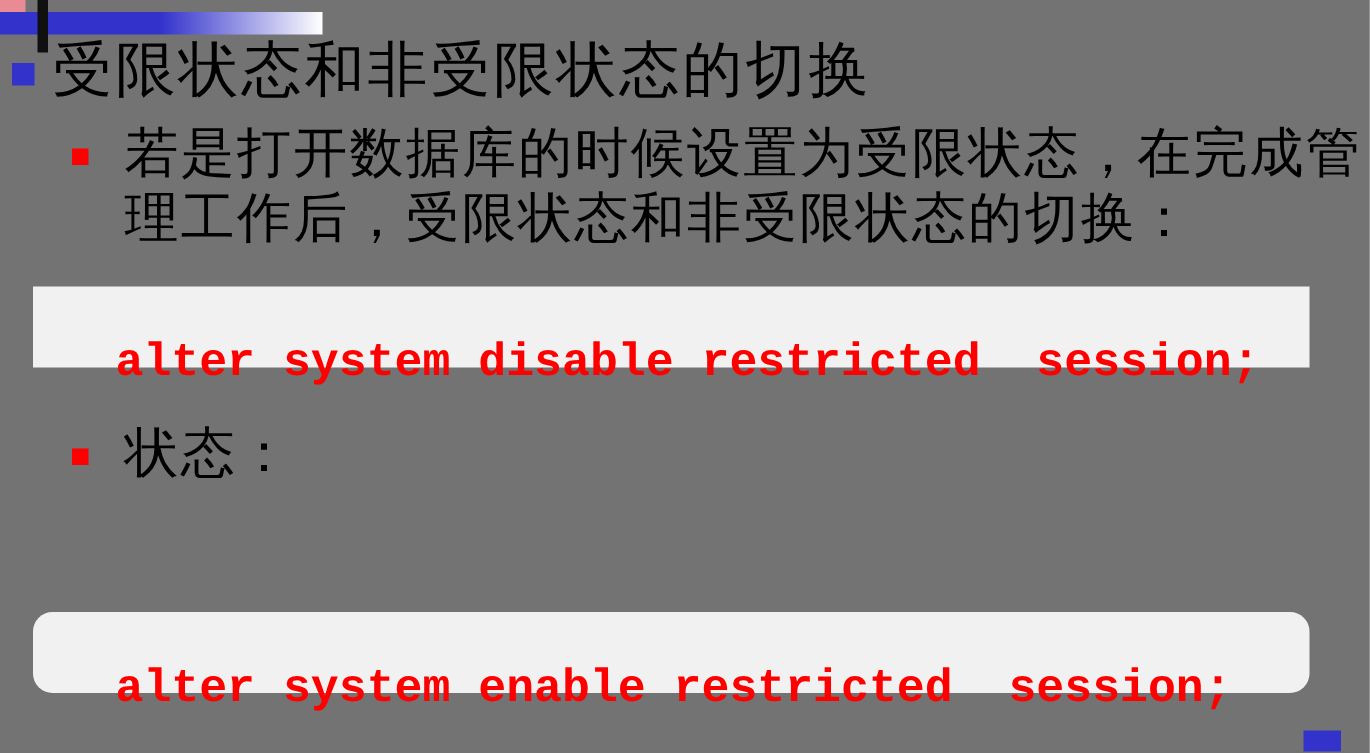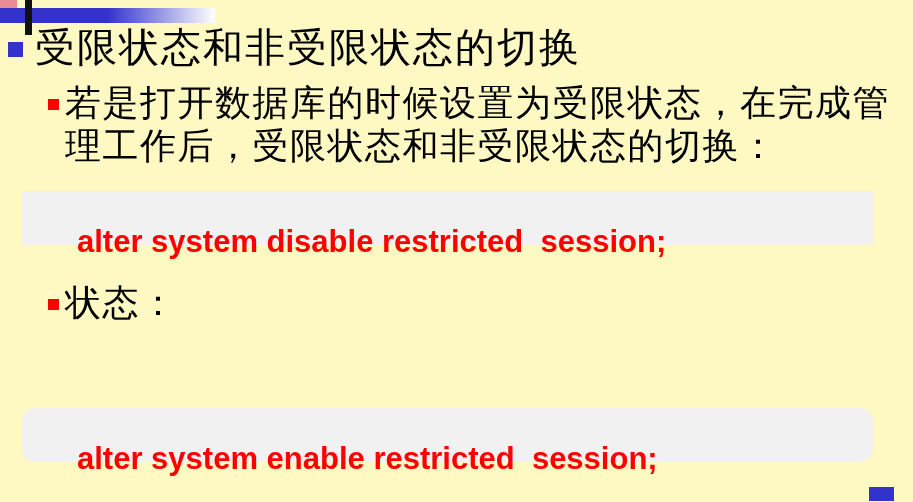--- a/index.html
+++ b/index.html
@@ -3,48 +3,48 @@
 <meta charset="utf-8">
 <style>
   html, body { margin: 0; padding: 0; }
   body {
     width: 913px; height: 502px;
     background: #ffffff;
     overflow: hidden;
     position: relative;
     font-family: "DejaVu Serif", "Liberation Serif", serif;
   }
-  .slide { position: absolute; left: 0; top: 0; width: 913px; height: 502px; background: #fef9c3; }
+  .slide { position: absolute; left: 0; top: 0; width: 913px; height: 502px; background: #737373; }
 
   
   .deco-pink { position: absolute; left: 0; top: 0; width: 17px; height: 8px; background: #e98b94; }
   .deco-bar  { position: absolute; left: 0; top: 8px; width: 215px; height: 15px;
                background: linear-gradient(to right, #3333cc 0%, #3333cc 50%, #ffffff 100%); }
   .deco-line { position: absolute; left: 25px; top: 0; width: 7px; height: 35px; background: #101010; }
 
   
   .title-row { position: absolute; left: 8px; top: 24px; display: flex; align-items: flex-start; }
   .sq-blue   { width: 15px; height: 15px; background: #3333cc; margin-top: 18px; flex: 0 0 auto; }
   .title-text { margin: 0 0 0 12px; font-size: 40px; font-weight: normal; color: #000000;
                 line-height: 46px; letter-spacing: 2px; white-space: nowrap; }
 
   
   .bullet { position: absolute; display: flex; align-items: flex-start; }
   .b1 { left: 48px; top: 81px; }
   .b2 { left: 48px; top: 281px; }
   .sq-red { width: 11px; height: 11px; background: #ff0000; margin-top: 18px; flex: 0 0 auto; }
-  .bullet-lines { margin-left: 6px; color: #000000; font-size: 36px; line-height: 43px;
+  .bullet-lines { margin-left: 24px; color: #000000; font-size: 36px; line-height: 43px;
                   letter-spacing: 1.5px; white-space: nowrap; }
 
   
   .code-box { position: absolute; left: 22px; width: 851px; height: 54px; background: #f1f1f1;
               display: flex; align-items: center; }
   .cb1 { top: 191px; }
   .cb2 { top: 408px; border-radius: 13px; }
-  .code-text { padding-left: 55px; font-family: Liberation Sans, sans-serif;
+  .code-text { padding-left: 55px; font-family: Liberation Mono, monospace;
                font-weight: bold; font-size: 31px; color: #ff0000; white-space: pre; margin-top: 48px; }
 
   
   .corner-accent { position: absolute; left: 869px; top: 487px; width: 25px; height: 14px; background: #3333cc; }
 </style>
 </head>
 <body>
 
 <div class="slide">
 

